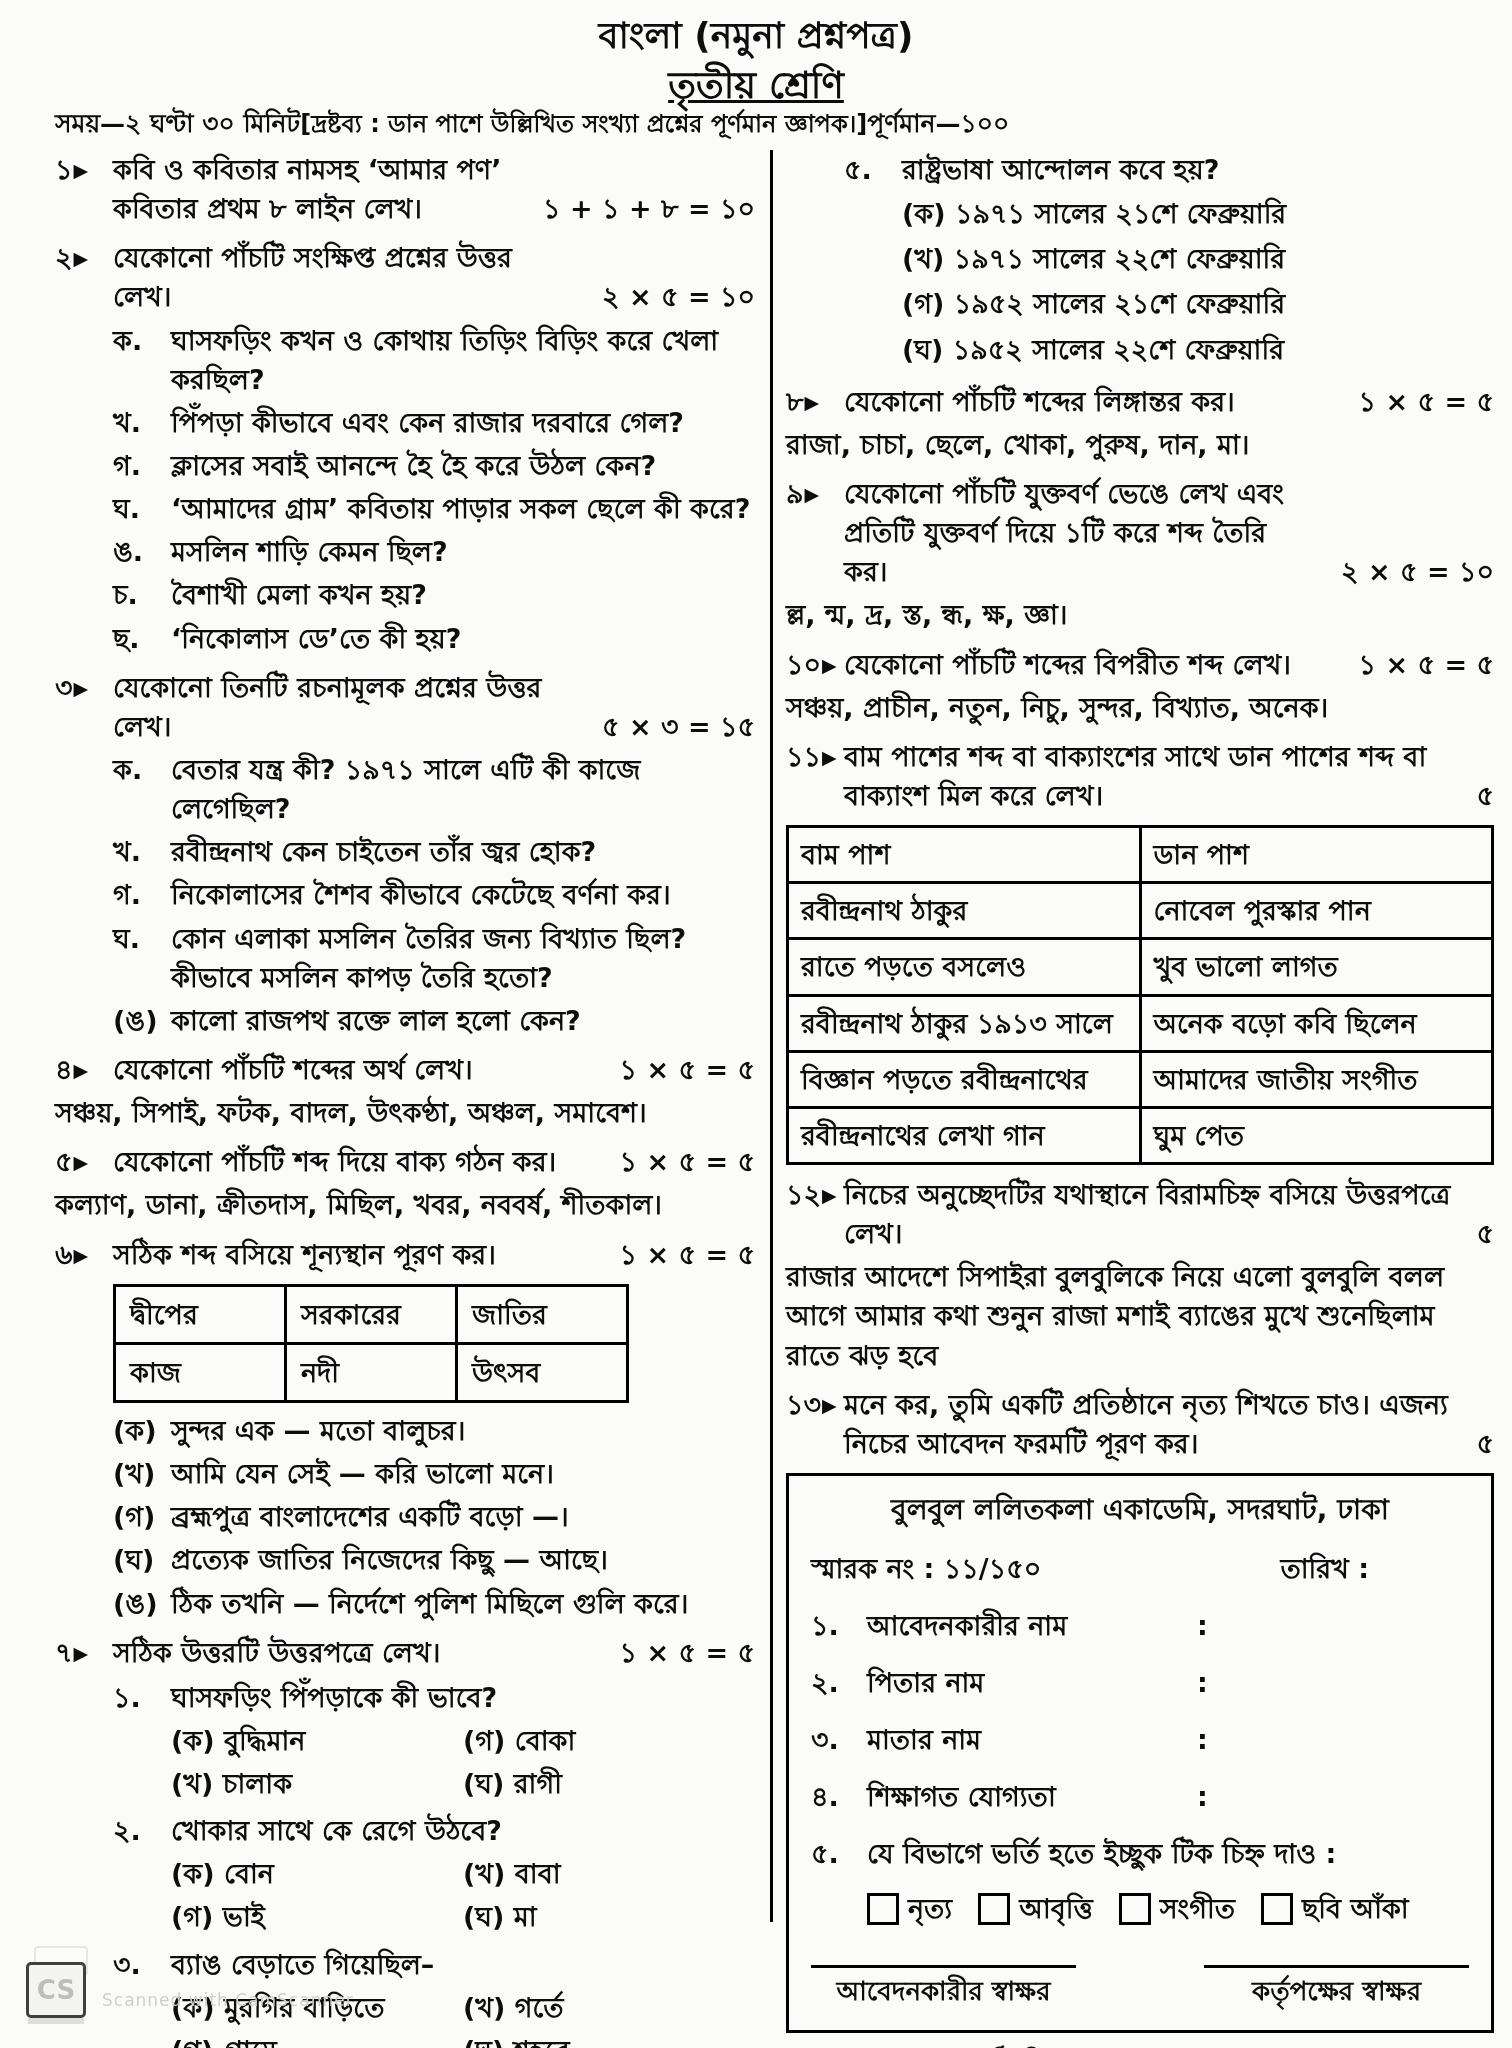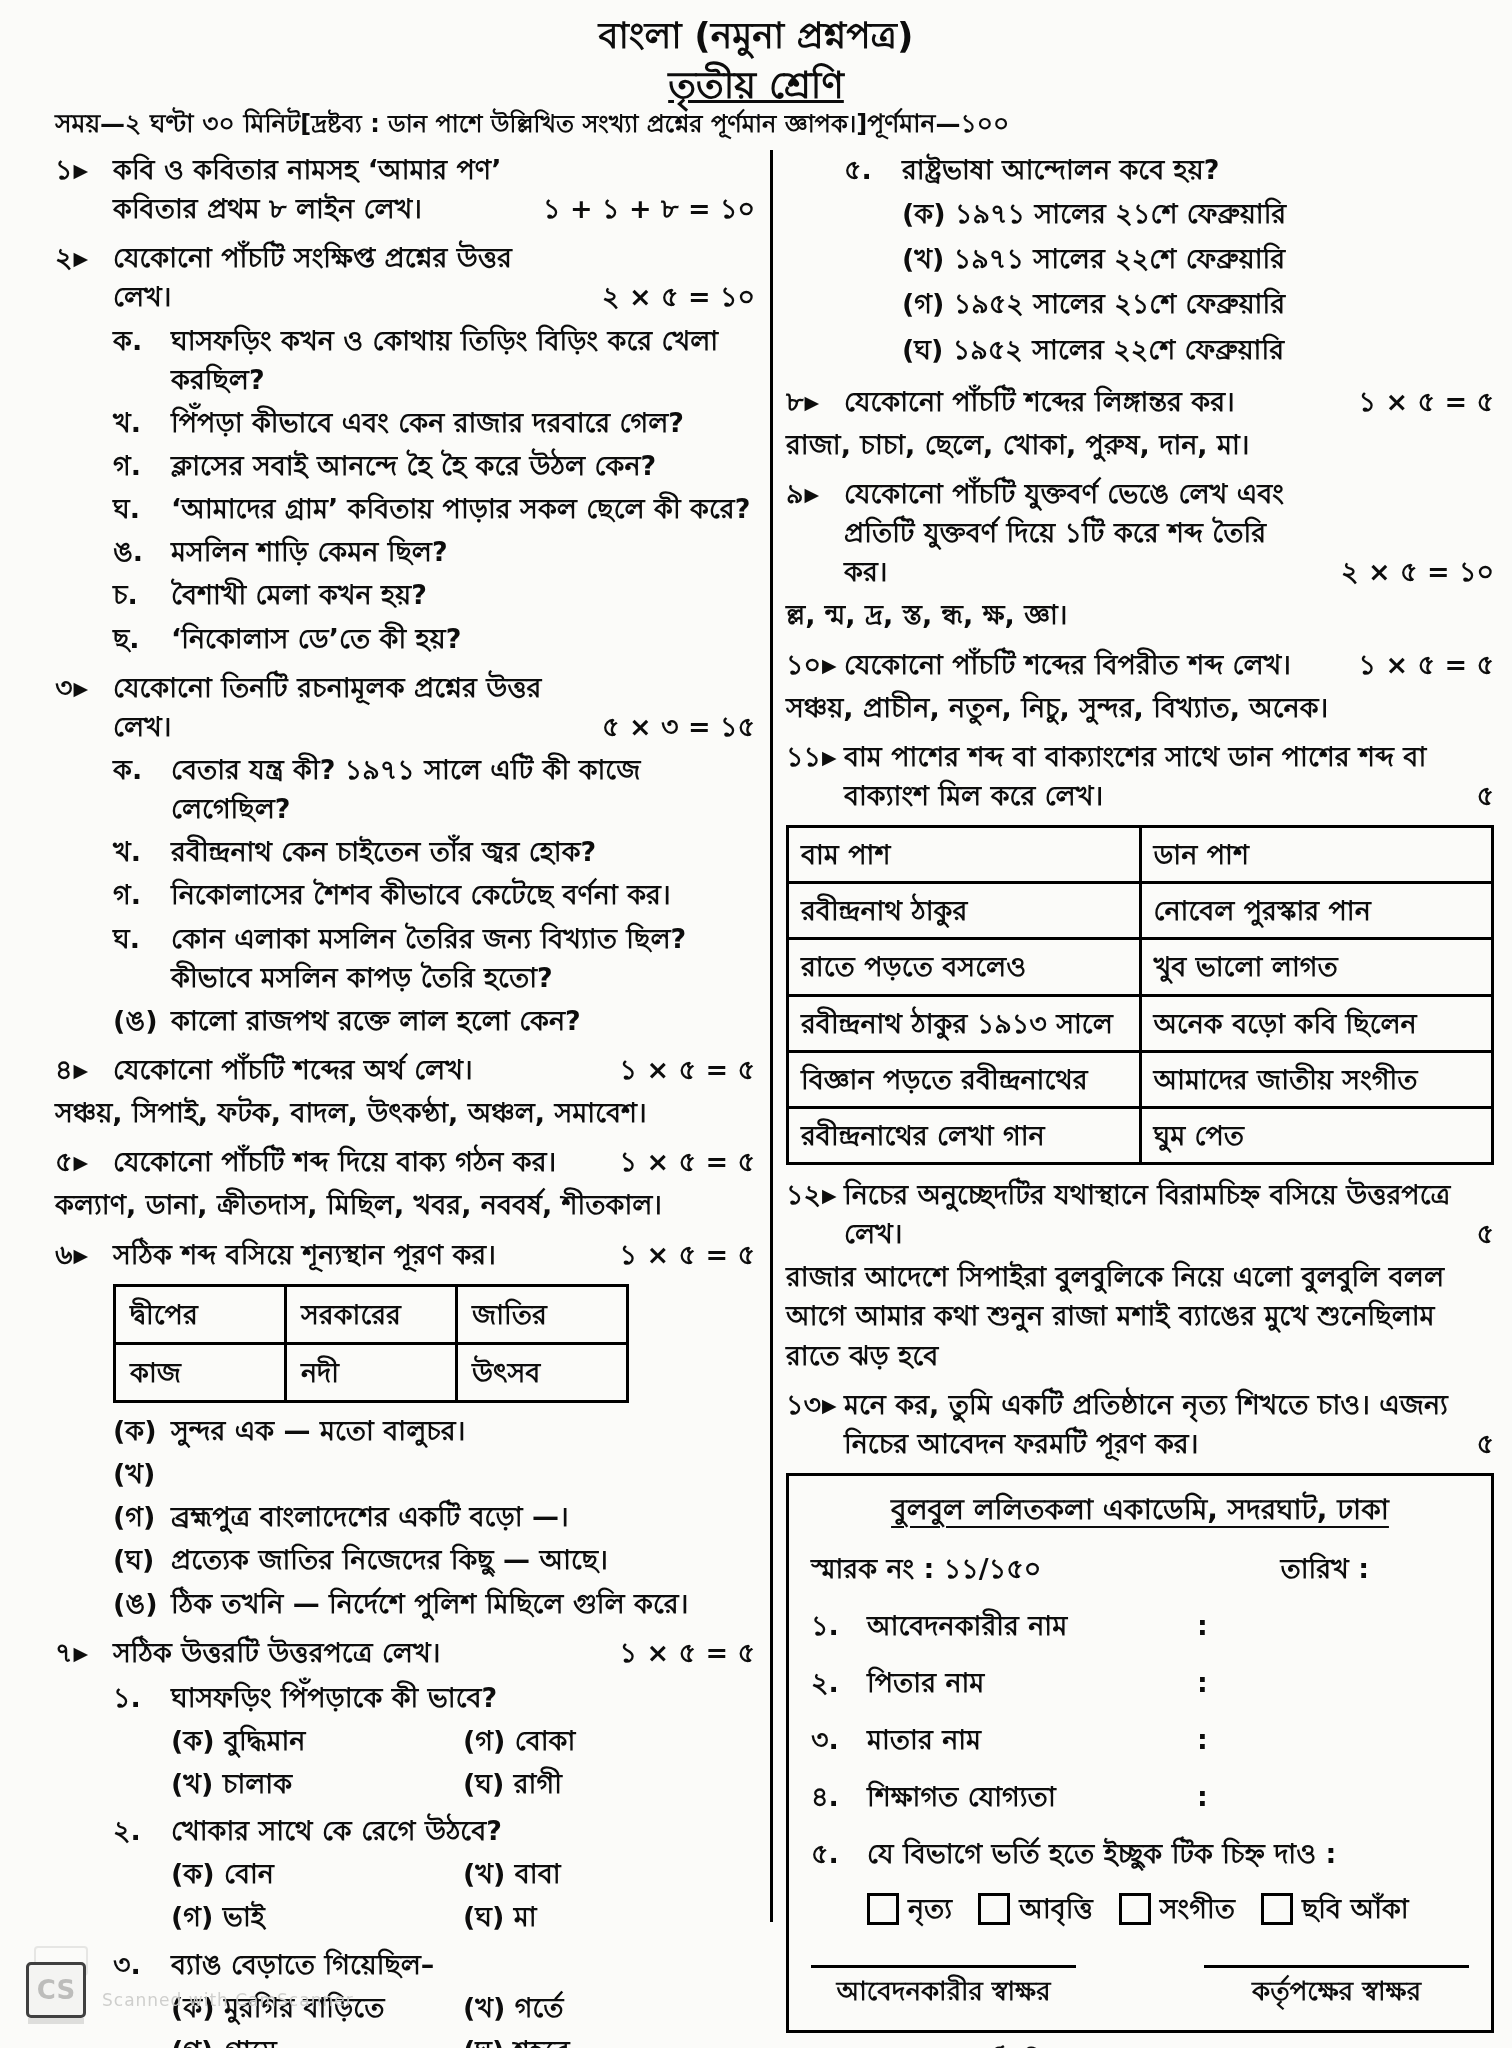--- a/index.html
+++ b/index.html
@@ -38,21 +38,21 @@
   .mcq-t{flex:1;}
   .opts{display:grid;grid-template-columns:1fr 1fr;padding-left:116px;margin-top:2px;}
   .opt{padding:2px 0;}
   .opts-v{padding-left:116px;margin-top:2px;}
   .opts-v .opt{padding:3px 0;}
   .match-table{border-collapse:collapse;margin:10px 0 8px 0;width:100%;}
   .match-table th,.match-table td{border:3px solid #000;padding:7px 12px;font-size:27px;text-align:left;font-weight:700;}
   .match-table th{width:50%;}
   .passage{margin-top:4px;}
   .form-box{border:3px solid #000;margin-top:10px;padding:14px 22px 20px 22px;}
-  .form-title{text-align:center;font-size:28px;text-decoration:underline;text-decoration-thickness:2px;text-underline-offset:7px;margin-bottom:18px;}
+  .form-title{text-align:center;font-size:28px;text-decoration-thickness:2px;text-underline-offset:7px;margin-bottom:18px;}
   .memo-row{display:flex;justify-content:space-between;margin-bottom:6px;}
   .memo-date{margin-right:100px;}
   .f-row{display:flex;margin-top:18px;}
   .f-no{flex:none;width:56px;}
   .f-label{flex:none;width:330px;}
   .f-colon{flex:none;}
   .tick-row{display:flex;align-items:center;gap:26px;padding-left:56px;margin-top:16px;flex-wrap:nowrap;}
   .tick-opt{display:flex;align-items:center;white-space:nowrap;}
   .box{width:26px;height:26px;border:3px solid #000;display:inline-block;margin-right:9px;flex:none;}
   .sign-row{display:flex;justify-content:space-between;margin-top:36px;}
@@ -217,20 +217,21 @@
           <td>উৎসব</td>
         </tr>
       </tbody>
         </table>
       <div class="sub">
           <span class="slabel">(ক)</span>
           <span class="stext">সুন্দর এক — মতো বালুচর।</span>
         </div>
       <div class="sub">
           <span class="slabel">(খ)</span>
+          <span class="stext">আমি যেন সেই — করি ভালো মনে।</span>
         </div>
       <div class="sub">
           <span class="slabel">(গ)</span>
           <span class="stext">ব্রহ্মপুত্র বাংলাদেশের একটি বড়ো —।</span>
         </div>
       <div class="sub">
           <span class="slabel">(ঘ)</span>
           <span class="stext">প্রত্যেক জাতির নিজেদের কিছু — আছে।</span>
         </div>
       <div class="sub">

